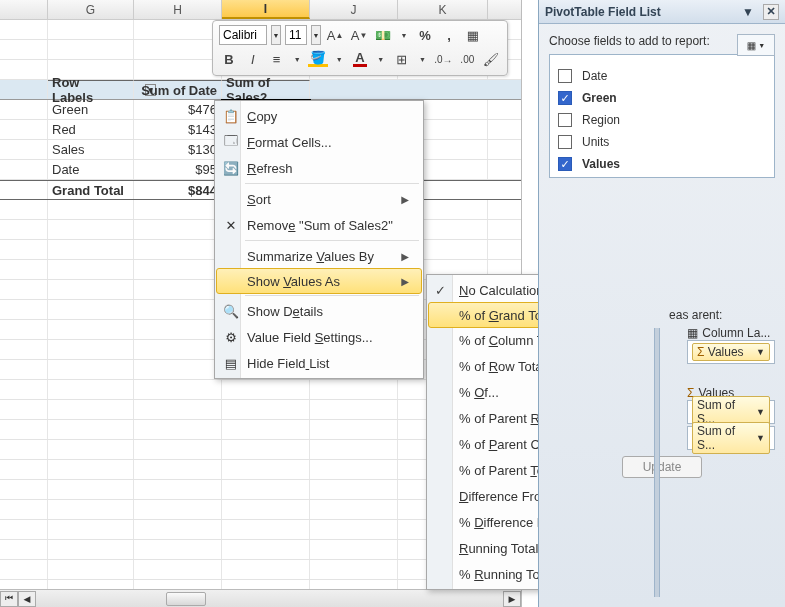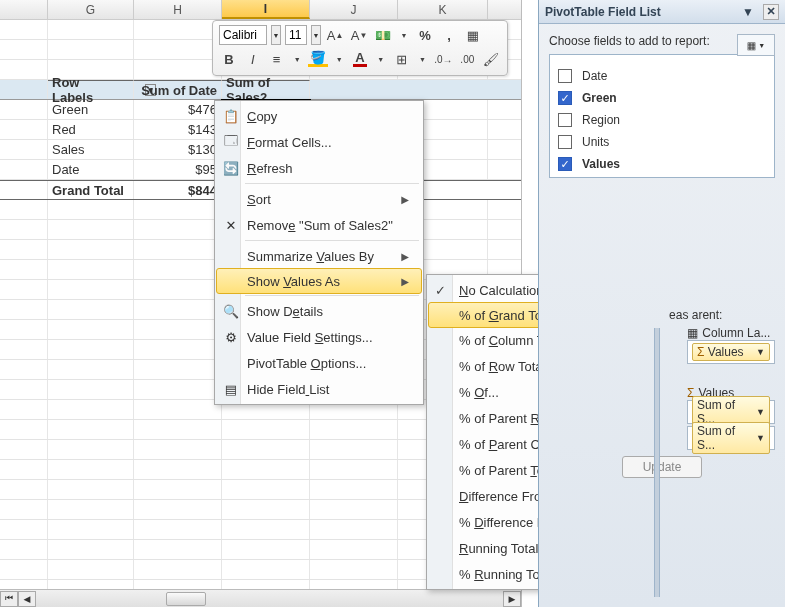--- a/index.html
+++ b/index.html
@@ -405,23 +405,20 @@
       <div class="menu-sep"></div>
       <div class="menu-item">
         <div class="icon-slot">🔍</div>
         <span><span>Show D<span class="u">e</span>tails</span></span>
       </div>
       <div class="menu-item">
         <div class="icon-slot">⚙</div>
         <span><span>Value Field <span class="u">S</span>ettings...</span></span>
       </div>
       <div class="menu-item">
-        <span><span>PivotTable <span class="u">O</span>ptions...</span></span>
-      </div>
-      <div class="menu-item">
         <div class="icon-slot">▤</div>
         <span><span>Hide Field<span class="u"> </span>List</span></span>
       </div>
     </div>
 </div>
 
 <div class="ctx-menu ctx2">
   <div class="sep-left"></div>
   <div id="ctx2items">
       <div class="menu-item">

